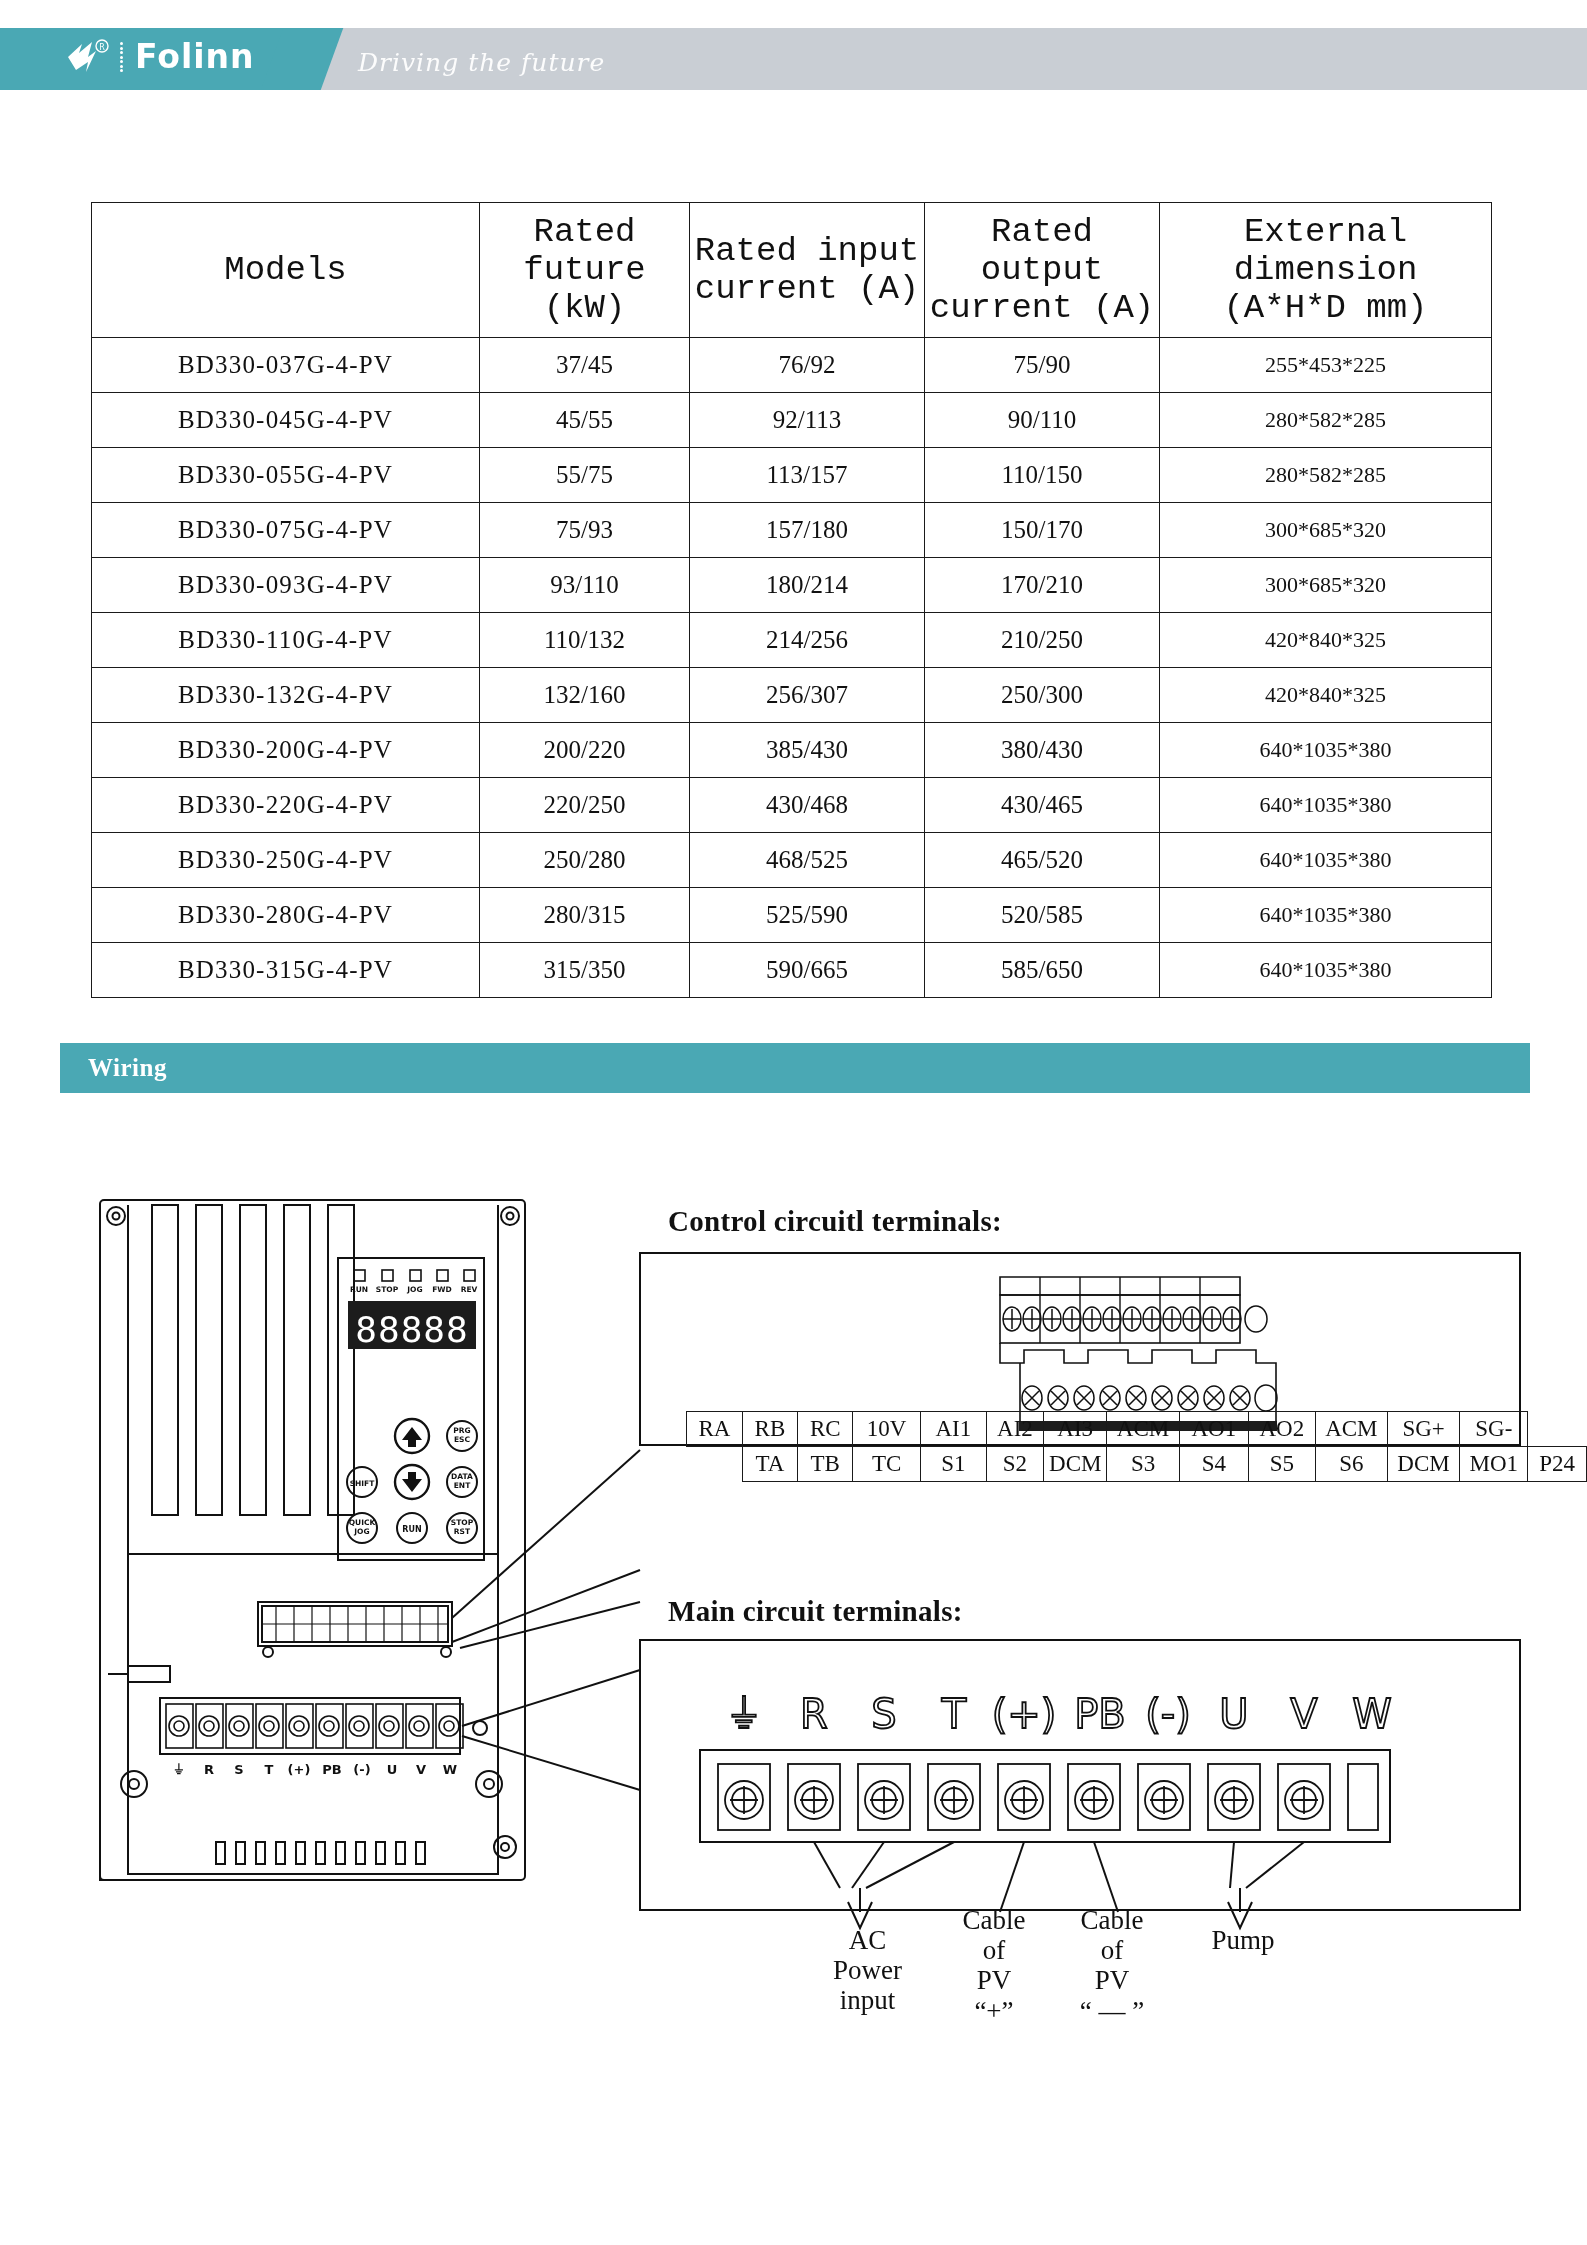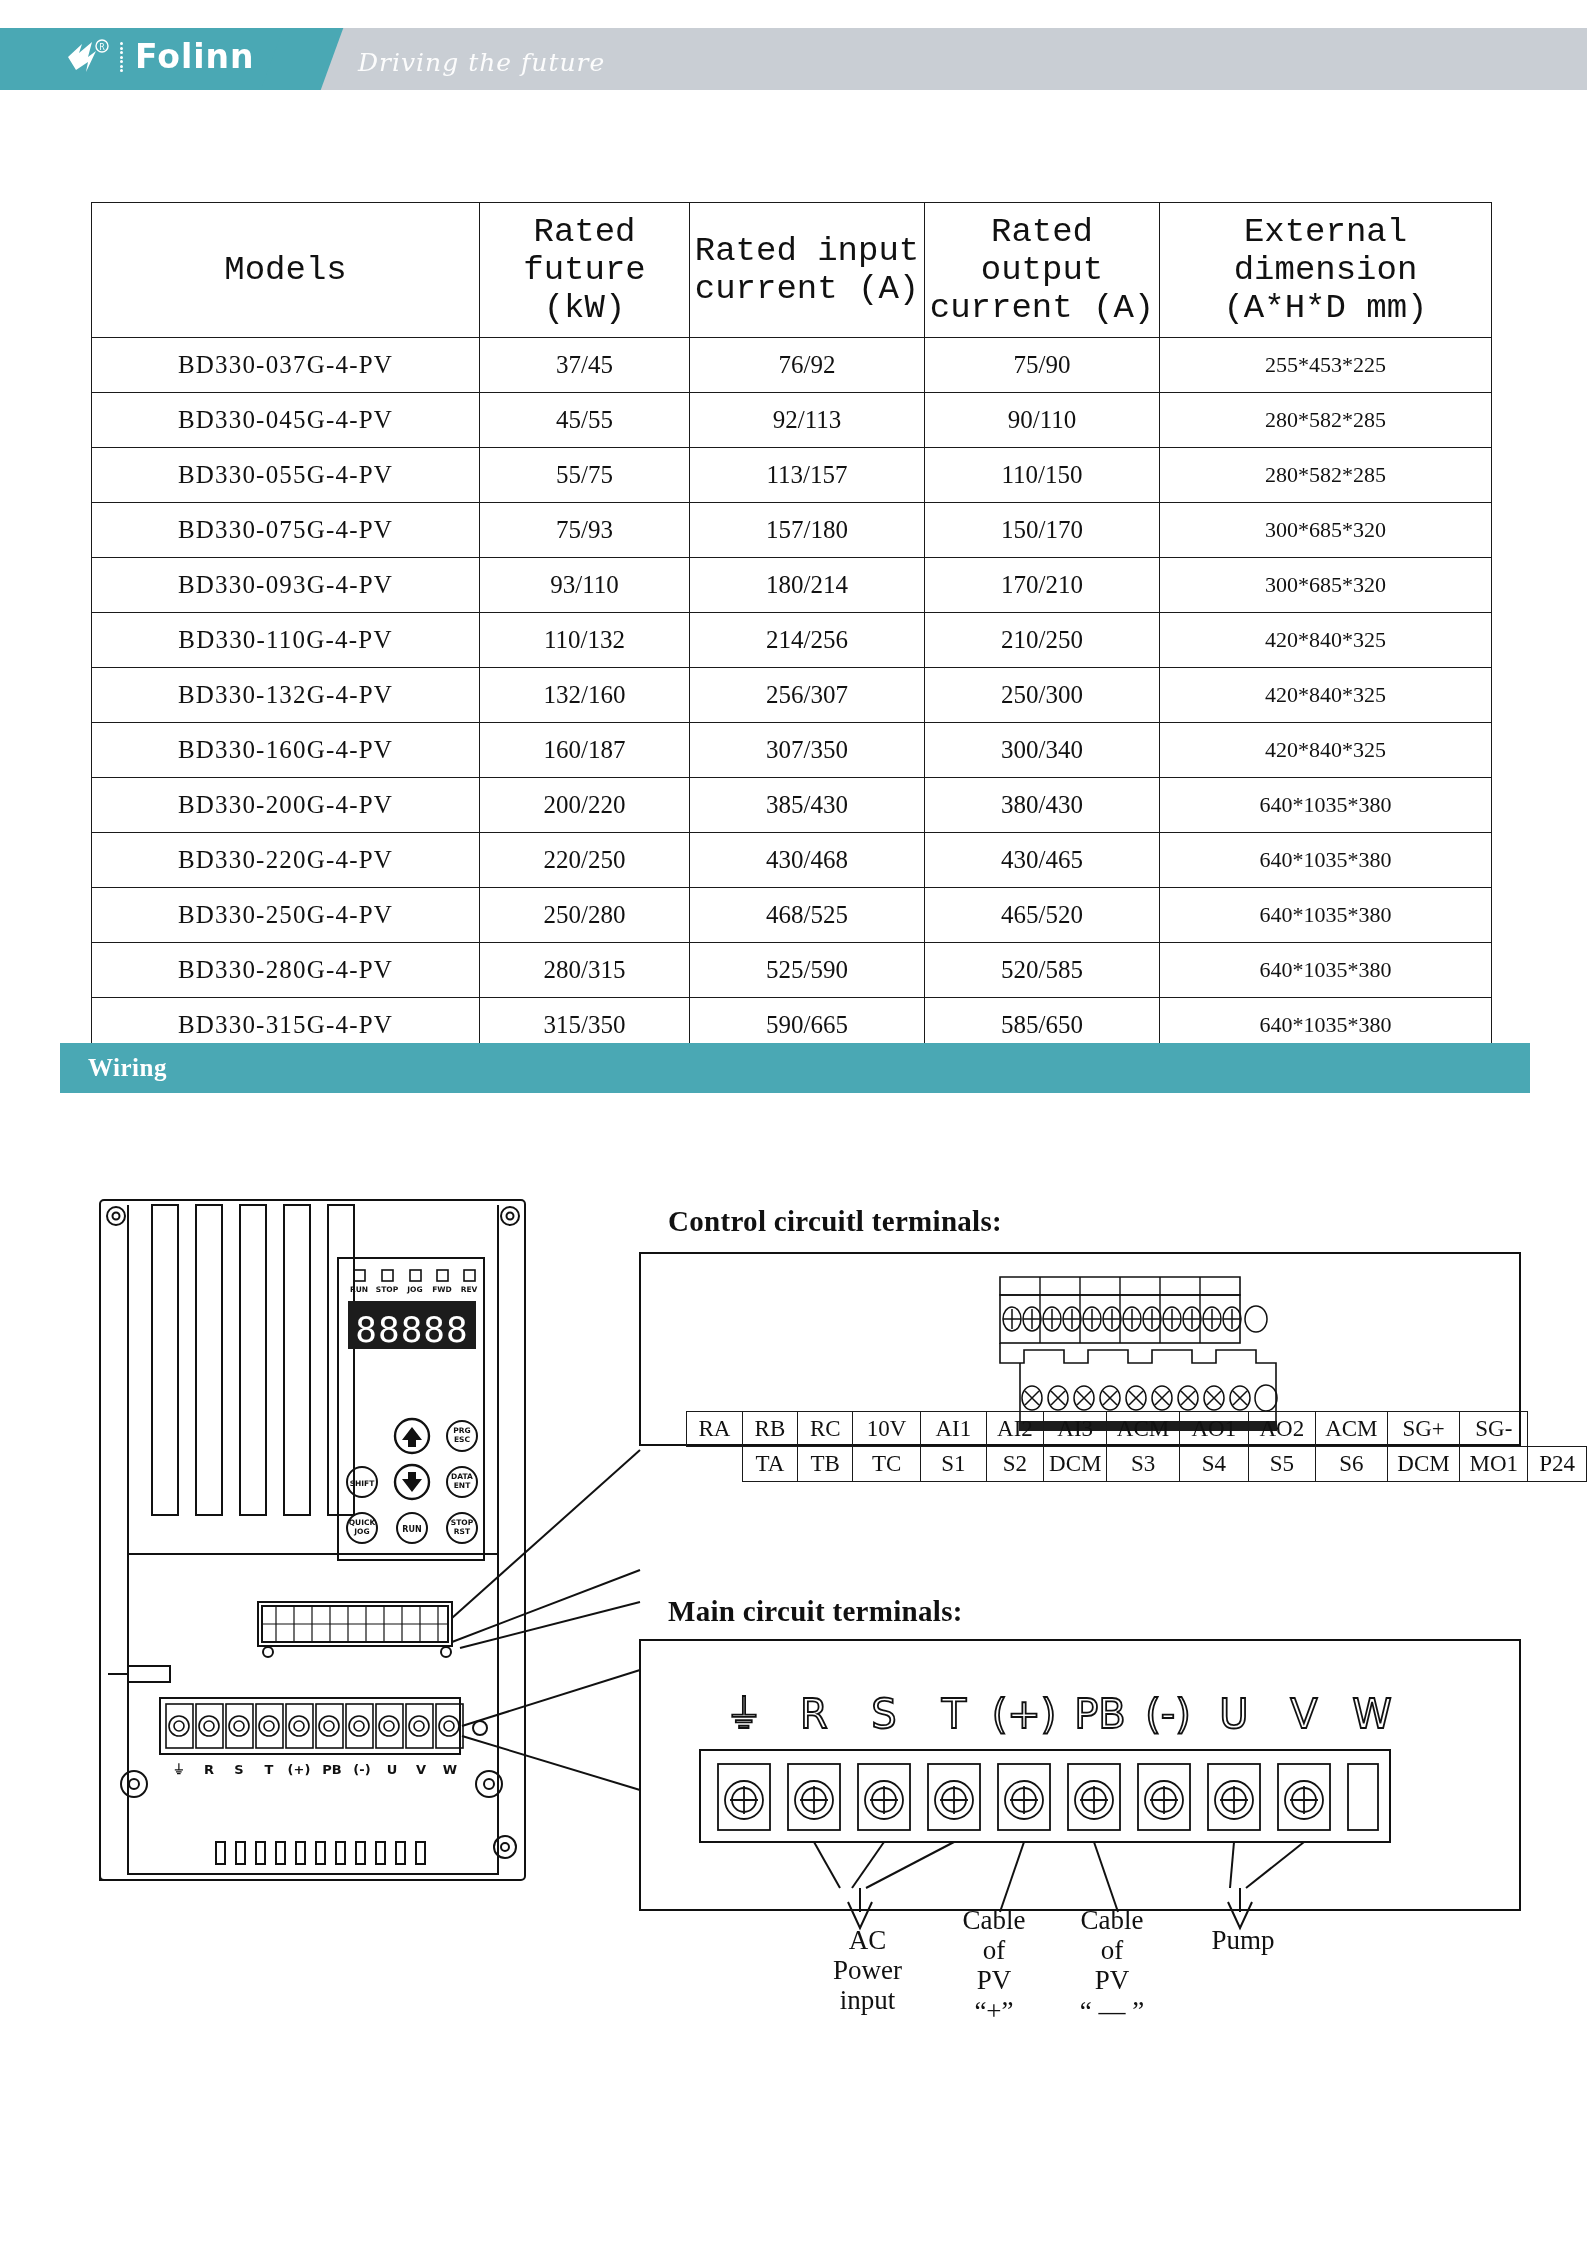--- a/index.html
+++ b/index.html
@@ -172,27 +172,20 @@
         <td class="dim">420*840*325</td>
       </tr>
       <tr>
         <td class="model">BD330-132G-4-PV</td>
         <td>132/160</td>
         <td>256/307</td>
         <td>250/300</td>
         <td class="dim">420*840*325</td>
       </tr>
       <tr>
-        <td class="model">BD330-160G-4-PV</td>
-        <td>160/187</td>
-        <td>307/350</td>
-        <td>300/340</td>
-        <td class="dim">420*840*325</td>
-      </tr>
-      <tr>
         <td class="model">BD330-200G-4-PV</td>
         <td>200/220</td>
         <td>385/430</td>
         <td>380/430</td>
         <td class="dim">640*1035*380</td>
       </tr>
       <tr>
         <td class="model">BD330-220G-4-PV</td>
         <td>220/250</td>
         <td>430/468</td>

